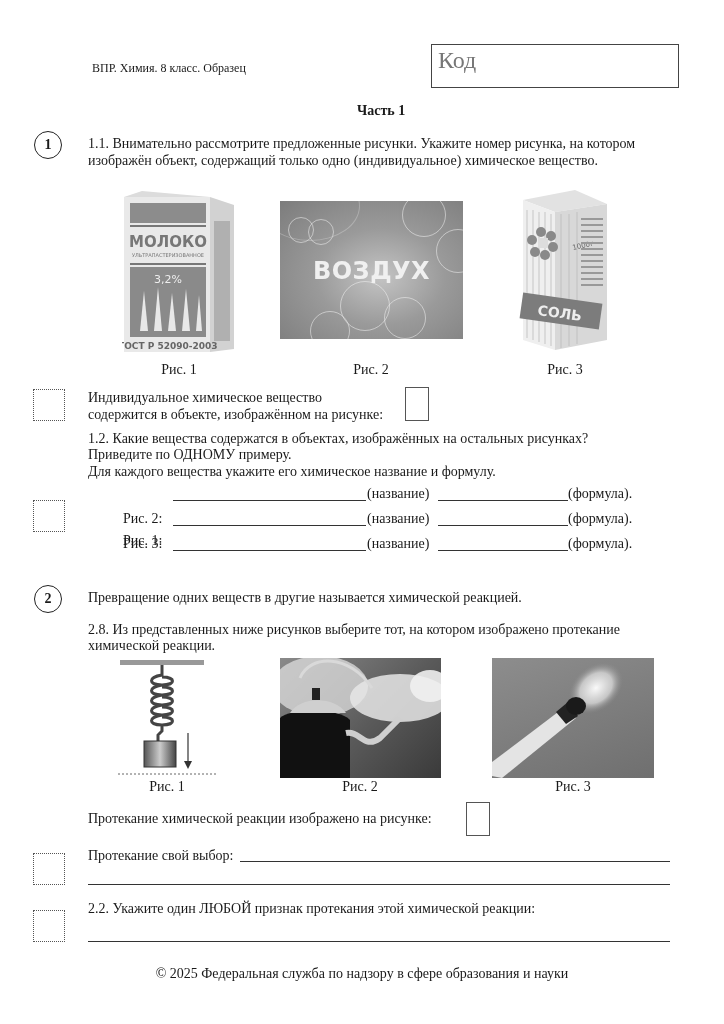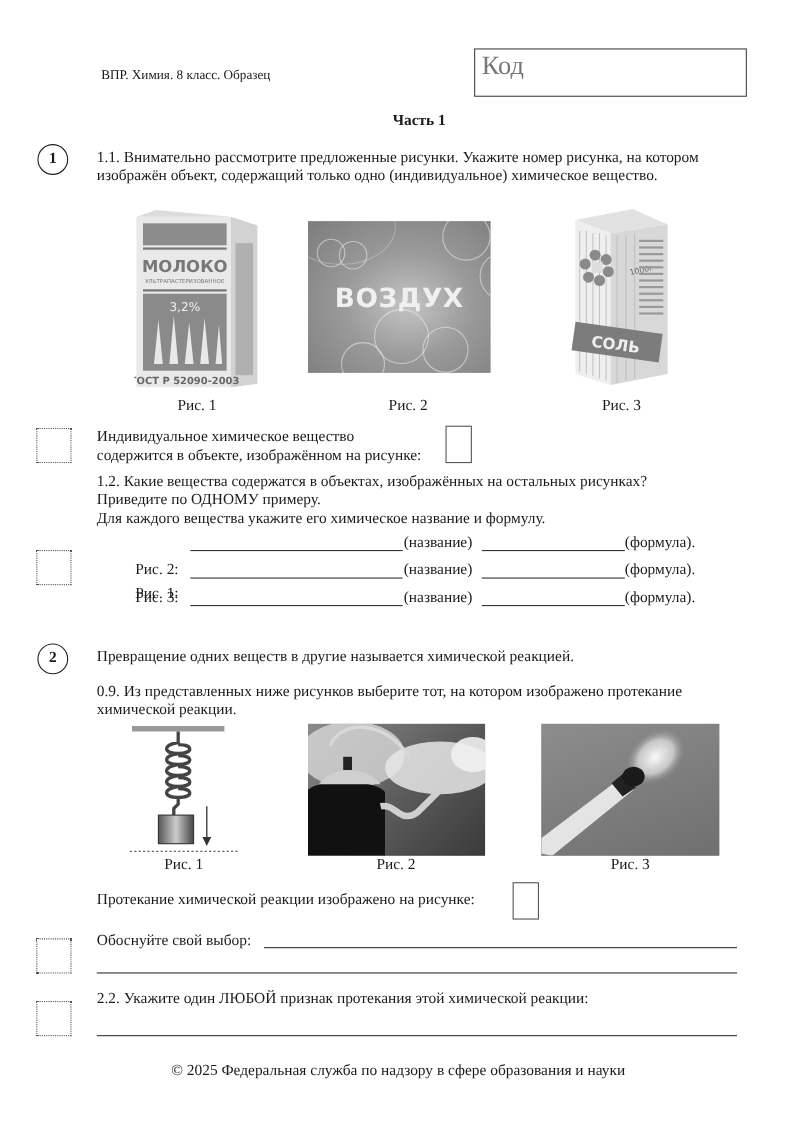--- a/index.html
+++ b/index.html
@@ -12,21 +12,21 @@
     .kod span { position: absolute; left: 6px; top: 1px; font-size: 24px; line-height: 28px; color: #777; }
     .part { font-weight: bold; font-size: 14px; }
     .num-circle { position: absolute; width: 28px; height: 28px; border: 1.6px solid #222; border-radius: 50%; text-align: center; font-weight: bold; font-size: 14px; line-height: 25px; }
     .dotbox { position: absolute; width: 32px; height: 32px; border: 1.2px dotted #555; }
     .ansbox { position: absolute; border: 1.2px solid #555; background: #fff; }
     .line { position: absolute; height: 0; border-top: 1.2px solid #333; }
     .cap { position: absolute; font-size: 14px; text-align: center; width: 80px; }
     
     .img { position: absolute; overflow: hidden; }
     .milk { left: 122px; top: 191px; width: 114px; height: 165px; }
-    .air { left: 280px; top: 201px; width: 166px; height: 138px; background: radial-gradient(ellipse at 55% 55%, #c4c4c4 0%, #9a9a9a 45%, #7c7c7c 100%); }
+    .air { left: 280px; top: 201px; width: 183px; height: 138px; background: radial-gradient(ellipse at 55% 55%, #c4c4c4 0%, #9a9a9a 45%, #7c7c7c 100%); }
     .air .word { position: absolute; left: 0; right: 0; top: 56px; text-align: center; color: #f0f0f0; font-family: "DejaVu Sans", sans-serif; font-weight: bold; font-size: 24px; letter-spacing: 0.5px; }
     .bub { position: absolute; border-radius: 50%; border: 1px solid rgba(240,240,240,0.55); }
     .salt { left: 515px; top: 190px; width: 95px; height: 165px; }
     .spring { left: 88px; top: 657px; width: 133px; height: 122px; }
     .kettle { left: 280px; top: 658px; width: 161px; height: 120px; background: linear-gradient(135deg, #8a8a8a 0%, #5a5a5a 55%, #3a3a3a 100%); }
     .match { left: 492px; top: 658px; width: 162px; height: 120px; background: linear-gradient(160deg, #8d8d8d, #6f6f6f); }
   </style>
 </head>
 <body>
 
@@ -148,21 +148,21 @@
 <div class="t" style="left:568px; top:511px;">(формула).</div>
 
 <div class="t" style="left:123px; top:536px;">Рис. 3:</div>
 <div class="line" style="left:173px; top:550px; width:193px;"></div>
 <div class="t" style="left:367px; top:536px;">(название)</div>
 <div class="line" style="left:438px; top:550px; width:130px;"></div>
 <div class="t" style="left:568px; top:536px;">(формула).</div>
 
 <div class="num-circle" style="left:34px; top:585px;">2</div>
 <div class="t" style="left:88px; top:590px;">Превращение одних веществ в другие называется химической реакцией.</div>
-<div class="t" style="left:88px; top:622px; width:582px;">0.9.  Из  представленных  ниже  рисунков  выберите  тот,  на  котором  изображено  протекание</div>
+<div class="t" style="left:88px; top:622px; width:582px;">2.8.  Из  представленных  ниже  рисунков  выберите  тот,  на  котором  изображено  протекание</div>
 <div class="t" style="left:88px; top:638px;">химической реакции.</div>
 
 <div class="img spring">
   <svg width="133" height="122" viewBox="0 0 133 122">
     <defs>
       <linearGradient id="wg" x1="0" x2="1" y1="0" y2="0">
         <stop offset="0" stop-color="#555"></stop>
           <stop offset="0.5" stop-color="#ccc"></stop>
           <stop offset="1" stop-color="#444"></stop>
       </linearGradient>
@@ -205,21 +205,21 @@
     <polygon points="64,54 76,44 86,58 74,66" fill="#222"></polygon>
     <ellipse cx="84" cy="48" rx="10" ry="9" fill="#1a1a1a"></ellipse>
   </svg>
 </div>
 <div class="cap" style="left:533px; top:779px;">Рис. 3</div>
 
 <div class="t" style="left:88px; top:811px;text-align:center;">Протекание химической реакции изображено на рисунке:</div>
 <div class="ansbox" style="left:466px; top:802px; width:24px; height:34px;"></div>
 
 <div class="dotbox" style="left:33px; top:853px;"></div>
-<div class="t" style="left:88px; top:848px;">Обоснуйте свой выбор:</div>
+<div class="t" style="left:88px; top:848px;">Протекание свой выбор:</div>
 <div class="line" style="left:240px; top:861px; width:430px;"></div>
 <div class="line" style="left:88px; top:884px; width:582px;"></div>
 
 <div class="dotbox" style="left:33px; top:910px;"></div>
 <div class="t" style="left:88px; top:901px;">2.2. Укажите один ЛЮБОЙ признак протекания этой химической реакции:</div>
 <div class="line" style="left:88px; top:941px; width:582px;"></div>
 
 <div class="t" style="left:0; right:0; top:966px; text-align:center;">© 2025 Федеральная служба по надзору в сфере образования и науки</div>
 
 </body></html>

